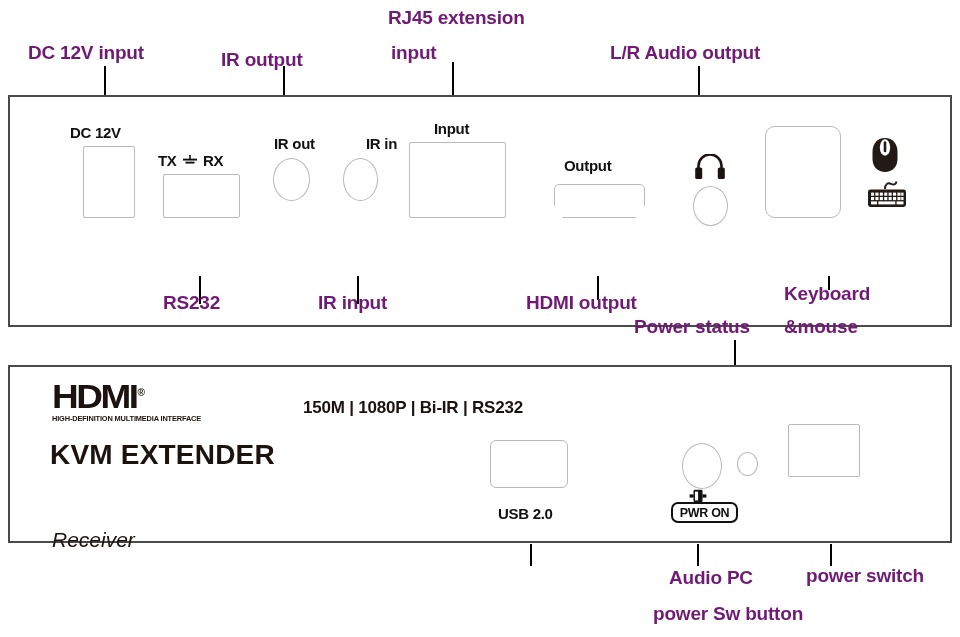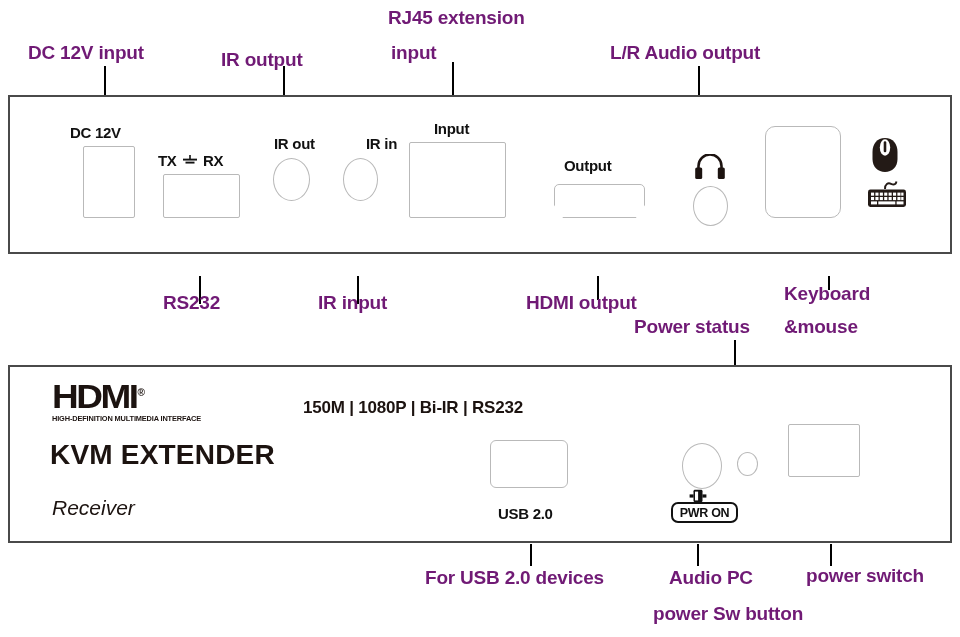--- a/index.html
+++ b/index.html
@@ -127,20 +127,21 @@
     letter-spacing: 0.2px;
     white-space: pre;
   }
   .role-name {
     position: absolute;
     font-size: 21px;
     font-style: italic;
     font-weight: normal;
     color: #1c1310;
     white-space: pre;
+    margin-top: 32px;
   }
   .spec-line {
     position: absolute;
     font-size: 17px;
     font-weight: bold;
     color: #1c1310;
     white-space: pre;
     letter-spacing: -0.2px;
   }
 
@@ -173,21 +174,21 @@
   <div class="callout sz-lg" style="left:388px; top:7px;">RJ45 extension</div>
   <div class="callout sz-lg" style="left:391px; top:42px;">input</div>
 
   <div class="callout sz-lg" style="left:610px; top:42px;">L/R Audio output</div>
 
   <div class="leader" style="left:104px; top:66px; height:30px;"></div>
   <div class="leader" style="left:283px; top:66px; height:30px;"></div>
   <div class="leader" style="left:452px; top:62px; height:34px;"></div>
   <div class="leader" style="left:698px; top:66px; height:30px;"></div>
 
-  <div class="panel" style="left:8px; top:95px; width:944px; height:159px;">
+  <div class="panel" style="left:8px; top:95px; width:944px; height:232px;">
 
     <div class="port-label" style="left:60px; top:27px;">DC 12V</div>
     <div class="port rect" style="left:73px; top:49px; width:52px; height:72px;"></div>
 
     <div class="port-label" style="left:148px; top:55px;">TX</div>
     <svg class="gnd" style="left:172px; top:58px;" viewBox="0 0 16 12">
       <line x1="8" y1="0" x2="8" y2="4" stroke="#111" stroke-width="1.6"></line>
       <line x1="1" y1="4.6" x2="15" y2="4.6" stroke="#111" stroke-width="1.9"></line>
       <line x1="3.5" y1="7.6" x2="12.5" y2="7.6" stroke="#111" stroke-width="1.9"></line>
     </svg>
@@ -295,20 +296,19 @@
     </svg>
     <div class="pwr-badge" style="left:661px; top:135px; width:67px; height:21px;">PWR ON</div>
 
     <div class="port rect" style="left:778px; top:57px; width:72px; height:53px;"></div>
   </div>
 
   <div class="leader" style="left:530px; top:544px; height:22px;"></div>
   <div class="leader" style="left:697px; top:544px; height:22px;"></div>
   <div class="leader" style="left:830px; top:544px; height:22px;"></div>
 
-  <div class="callout sz-lg" style="left:425px; top:567px;">For USB 2.0 devices</div>
 
   <div class="callout sz-lg" style="left:669px; top:567px;">Audio PC</div>
   <div class="callout sz-lg" style="left:653px; top:603px;">power Sw button</div>
 
   <div class="callout sz-lg" style="left:806px; top:565px;">power switch</div>
 
 </div>
 
 </body></html>

